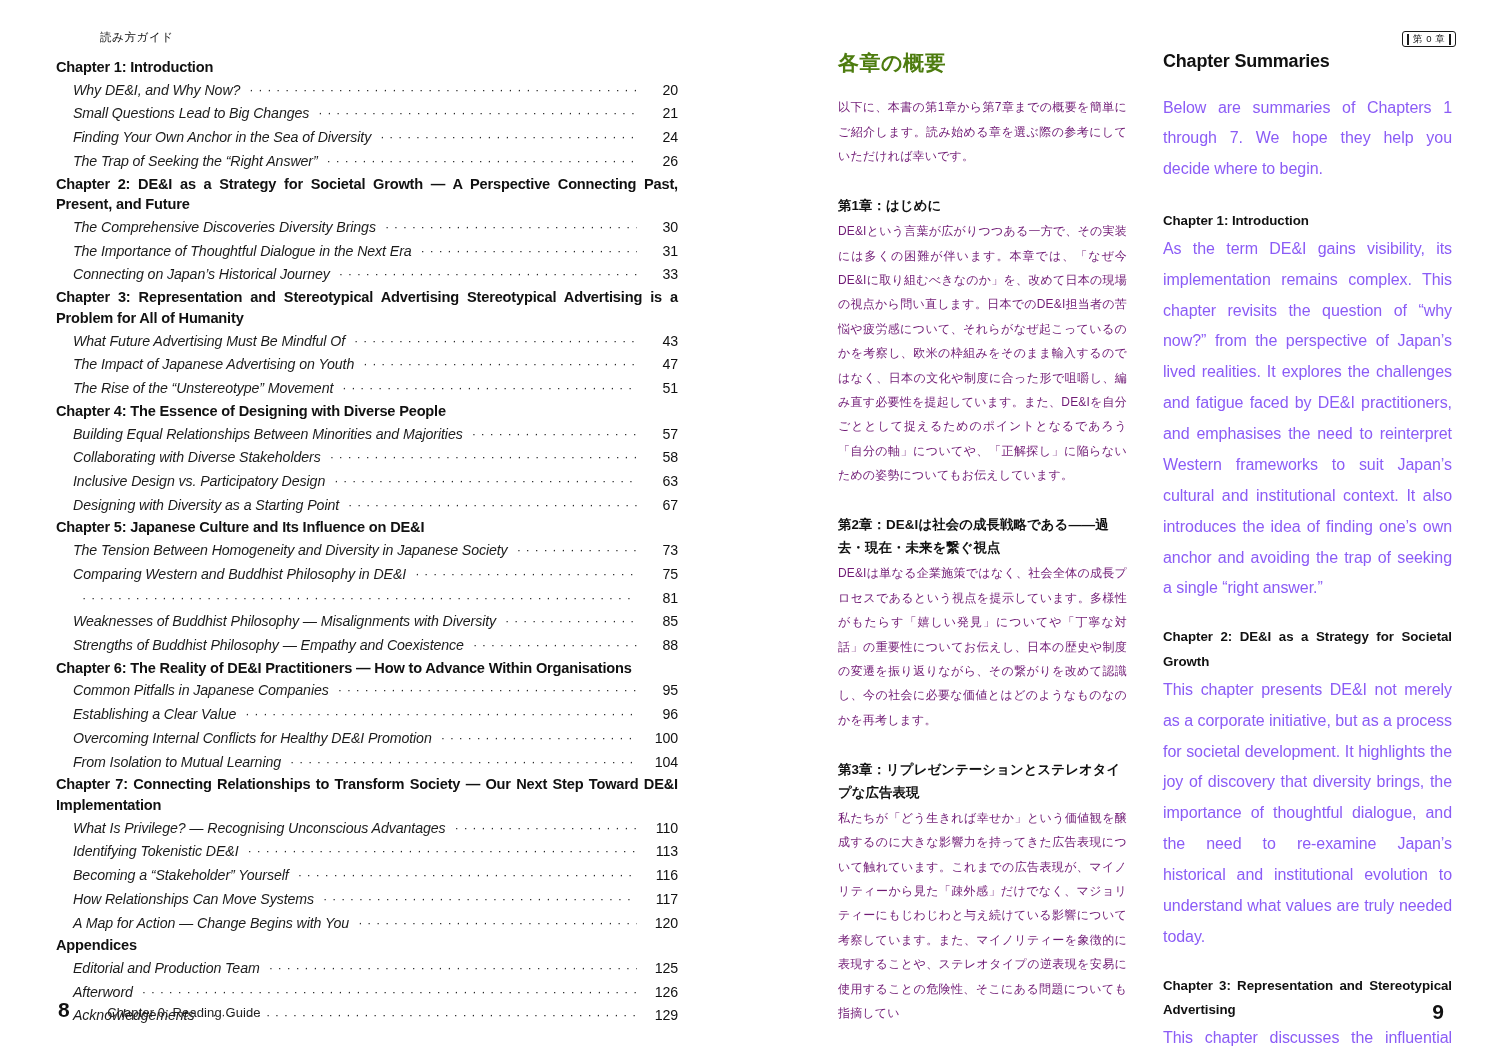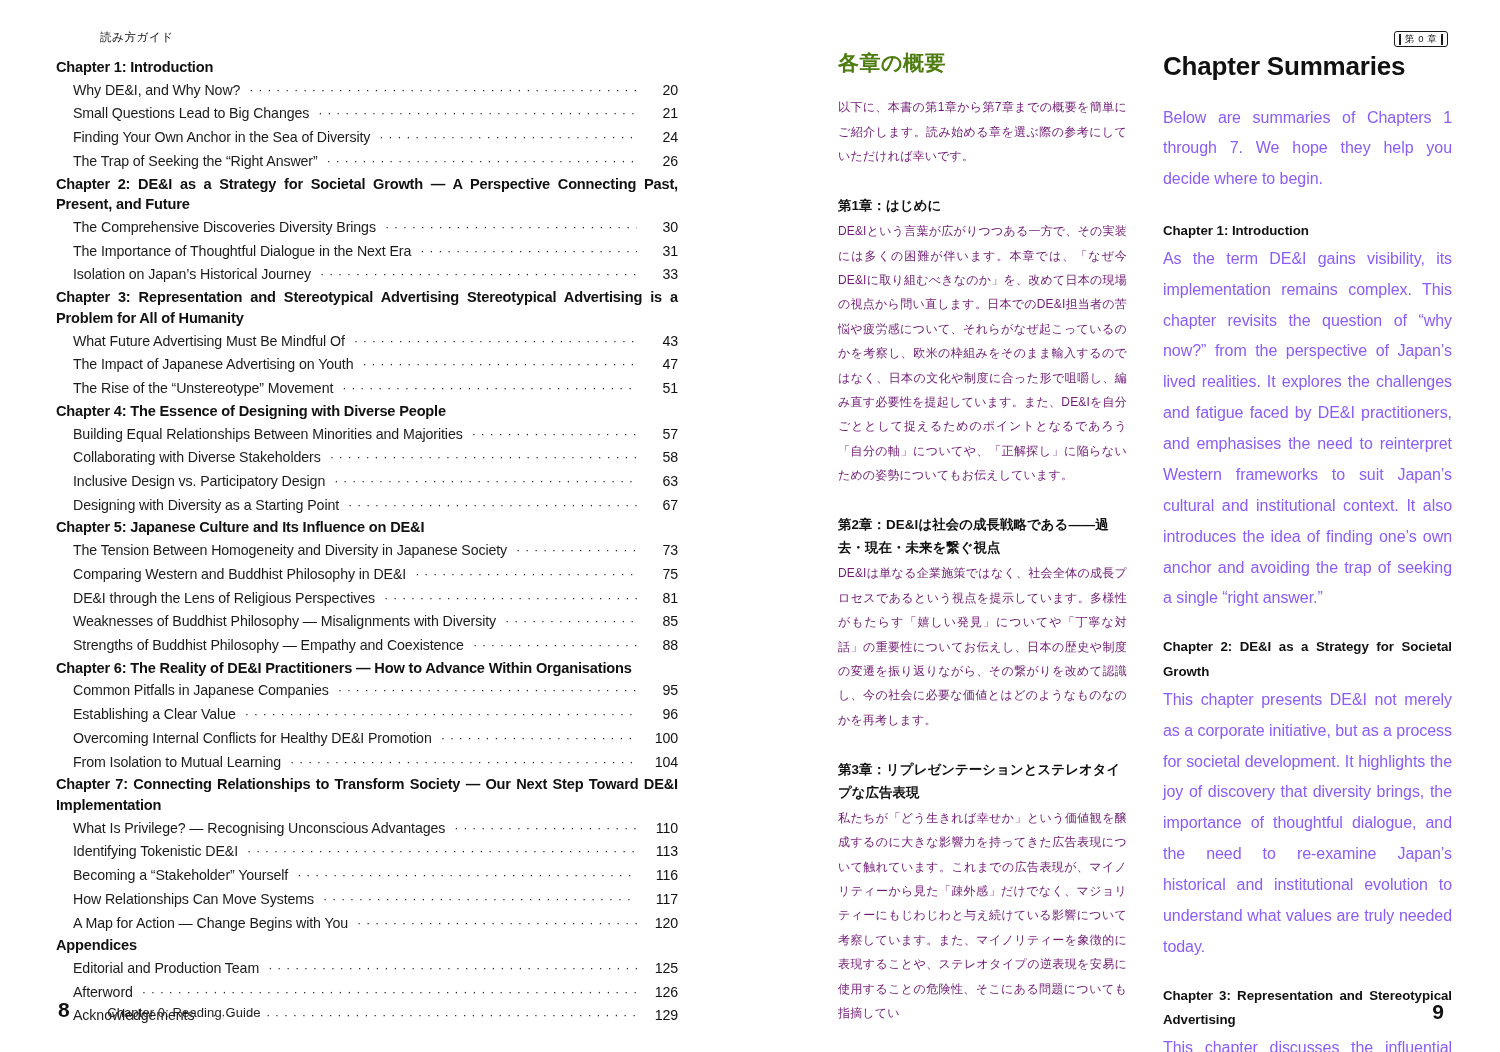--- a/index.html
+++ b/index.html
@@ -58,20 +58,21 @@
     display: flex;
     align-items: baseline;
     font-size: 14.2px;
     line-height: 1.67;
     color: #1b1b1b;
     letter-spacing: -0.1px;
     padding-left: 17px;
   }
   .toc-entry .t-title {
     white-space: nowrap;
+    font-style: italic;
   }
   .toc-entry .t-dots {
     flex: 1 1 auto;
     overflow: hidden;
     white-space: nowrap;
     margin: 0 7px 0 9px;
     color: #2a2a2a;
     font-size: 13px;
     letter-spacing: 4.6px;
     position: relative;
@@ -105,21 +106,21 @@
   }
 
   
   .page-right {
     position: relative;
     width: 750px;
     height: 1052px;
   }
   .chapter-tab {
     position: absolute;
-    right: 52px;
+    right: 44px;
     top: 31px;
     border: 1.6px solid #1a1a1a;
     border-radius: 3px;
     padding: 1.5px 4px;
     display: flex;
     align-items: center;
     gap: 3px;
     background: #fff;
   }
   .chapter-tab .bar {
@@ -146,21 +147,21 @@
 
   .col-title-jp {
     font-size: 21px;
     font-weight: bold;
     color: #4d7c0f;
     margin: 0 0 19px 0;
     letter-spacing: 0.5px;
     line-height: 1.25;
   }
   .col-title-en {
-    font-size: 26px;
+    font-size: 18px;
     font-weight: bold;
     color: #111;
     margin: 0 0 20px 0;
     letter-spacing: -0.2px;
     line-height: 1.25;
   }
 
   .jp-body {
     font-size: 12px;
     line-height: 2.03;
@@ -250,21 +251,21 @@
           <span class="t-title">The Comprehensive Discoveries Diversity Brings</span>
           <span class="t-dots" aria-hidden="true">··························································································</span>
           <span class="t-page">30</span>
         </div>
         <div class="toc-entry">
           <span class="t-title">The Importance of Thoughtful Dialogue in the Next Era</span>
           <span class="t-dots" aria-hidden="true">··························································································</span>
           <span class="t-page">31</span>
         </div>
         <div class="toc-entry">
-          <span class="t-title">Isolation on Japan’s Historical Journey</span>
+          <span class="t-title">Connecting on Japan’s Historical Journey</span>
           <span class="t-dots" aria-hidden="true">··························································································</span>
           <span class="t-page">33</span>
         </div>
         <div class="toc-chapter">Chapter 3: Representation and Stereotypical Advertising Stereotypical Advertising is a Problem for All of Humanity</div>
         <div class="toc-entry">
           <span class="t-title">What Future Advertising Must Be Mindful Of</span>
           <span class="t-dots" aria-hidden="true">··························································································</span>
           <span class="t-page">43</span>
         </div>
         <div class="toc-entry">
@@ -303,21 +304,20 @@
           <span class="t-title">The Tension Between Homogeneity and Diversity in Japanese Society</span>
           <span class="t-dots" aria-hidden="true">··························································································</span>
           <span class="t-page">73</span>
         </div>
         <div class="toc-entry">
           <span class="t-title">Comparing Western and Buddhist Philosophy in DE&amp;I</span>
           <span class="t-dots" aria-hidden="true">··························································································</span>
           <span class="t-page">75</span>
         </div>
         <div class="toc-entry">
-          <span class="t-title">DE&amp;I through the Lens of Religious Perspectives</span>
           <span class="t-dots" aria-hidden="true">··························································································</span>
           <span class="t-page">81</span>
         </div>
         <div class="toc-entry">
           <span class="t-title">Weaknesses of Buddhist Philosophy — Misalignments with Diversity</span>
           <span class="t-dots" aria-hidden="true">··························································································</span>
           <span class="t-page">85</span>
         </div>
         <div class="toc-entry">
           <span class="t-title">Strengths of Buddhist Philosophy — Empathy and Coexistence</span>

